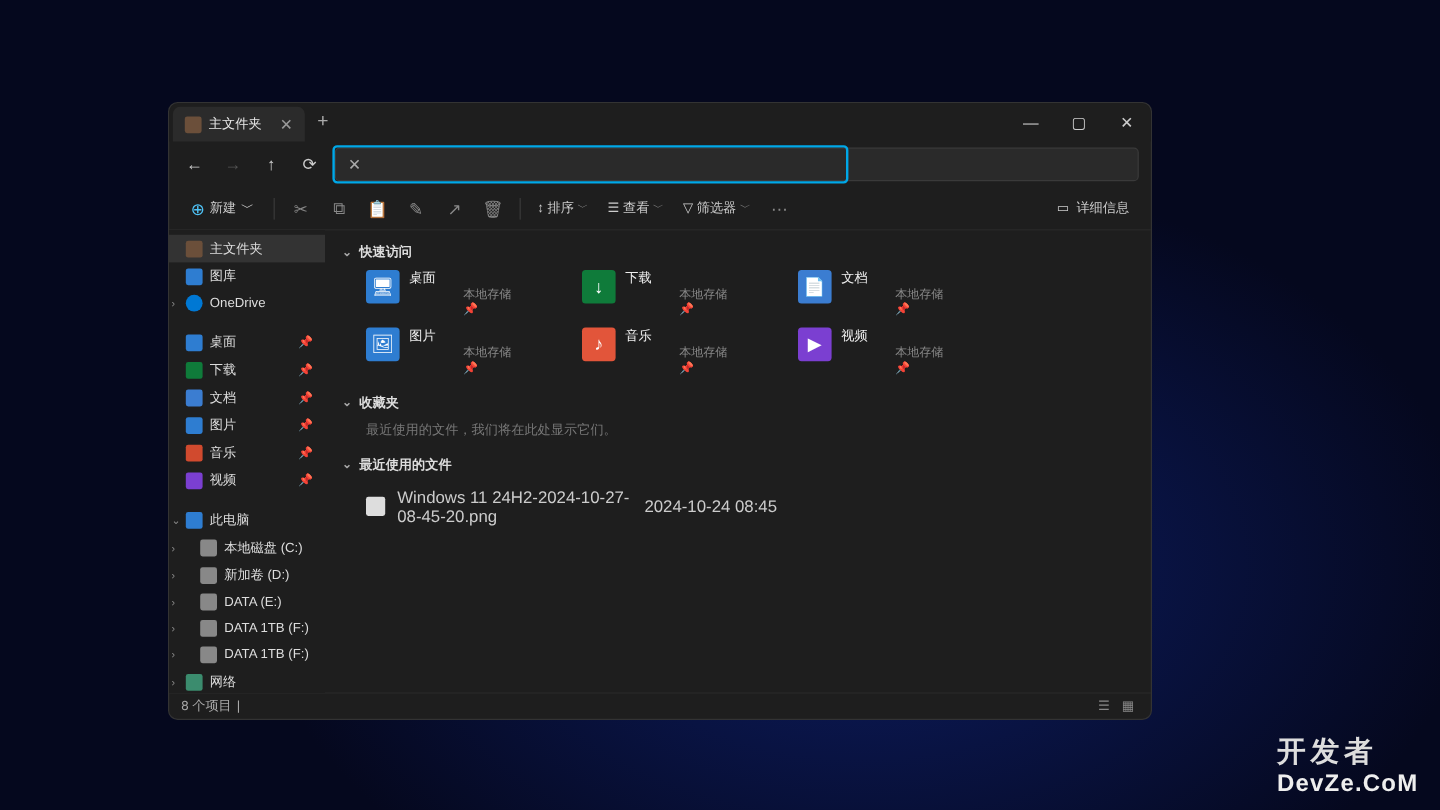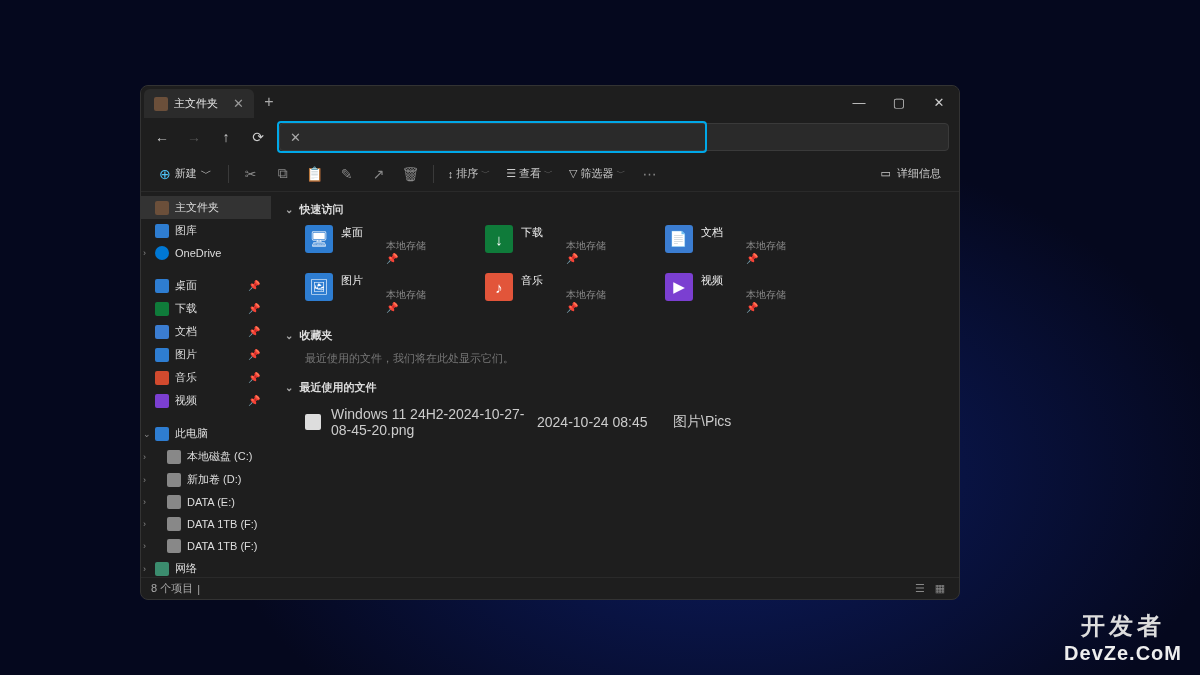--- a/index.html
+++ b/index.html
@@ -80,21 +80,21 @@
 .qa-sub { font-size:10px; color:#888;margin-left:45px; }
 .fav-empty { padding-left:20px; font-size:11px; color:#777; }
 .recent-list { padding-left:20px; }
 .recent-row { display:grid; grid-template-columns:20px 200px 130px 1fr; gap:6px; padding:3px 0; font-size:14px; color:#ccc; cursor:pointer; align-items:center; }
 .recent-ico { width:16px; height:16px; background:#ddd; border-radius:2px; }
 
 .statusbar { height:22px; border-top:1px solid #2a2a2a; display:flex; align-items:center; padding:0 10px; font-size:11px; color:#aaa; }
 .status-views { margin-left:auto; display:flex; gap:2px; }
 .status-views span { width:18px; height:16px; display:flex; align-items:center; justify-content:center; cursor:pointer; color:#888; }
 
-.watermark { position:absolute; right:18px; bottom:10px; font-family:"SimHei",sans-serif; text-align:center; }
+.watermark { position:absolute; right:18px; bottom:10px; font-family:"SimHei",sans-serif; text-align:left; }
 .watermark .cn { font-size:24px; color:#ddd; letter-spacing:4px; font-weight:bold; }
 .watermark .en { font-size:20px; color:#eee; font-weight:bold; letter-spacing:1px; }
 </style>
 </head>
 <body>
 
 <div class="bg-swirl">
   <span class="r1"></span>
     <span class="r2"></span>
     <span class="r3"></span>
@@ -318,21 +318,20 @@
       <div class="section">
         <div class="sec-head">
             <span class="chev">⌄</span>
             <span>最近使用的文件</span>
           </div>
         <div class="recent-list" id="recent-list">
             <div class="recent-row">
               <span class="recent-ico"></span>
               <span>Windows 11 24H2-2024-10-27-08-45-20.png</span>
               <span>2024-10-24 08:45</span>
-              <span>图片\Pics</span>
             </div>
           </div>
       </div>
     </div>
   </div>
 
   <div class="statusbar">
     <span>8 个项目</span>
     <span style="margin-left:4px;">|</span>
     <div class="status-views">

